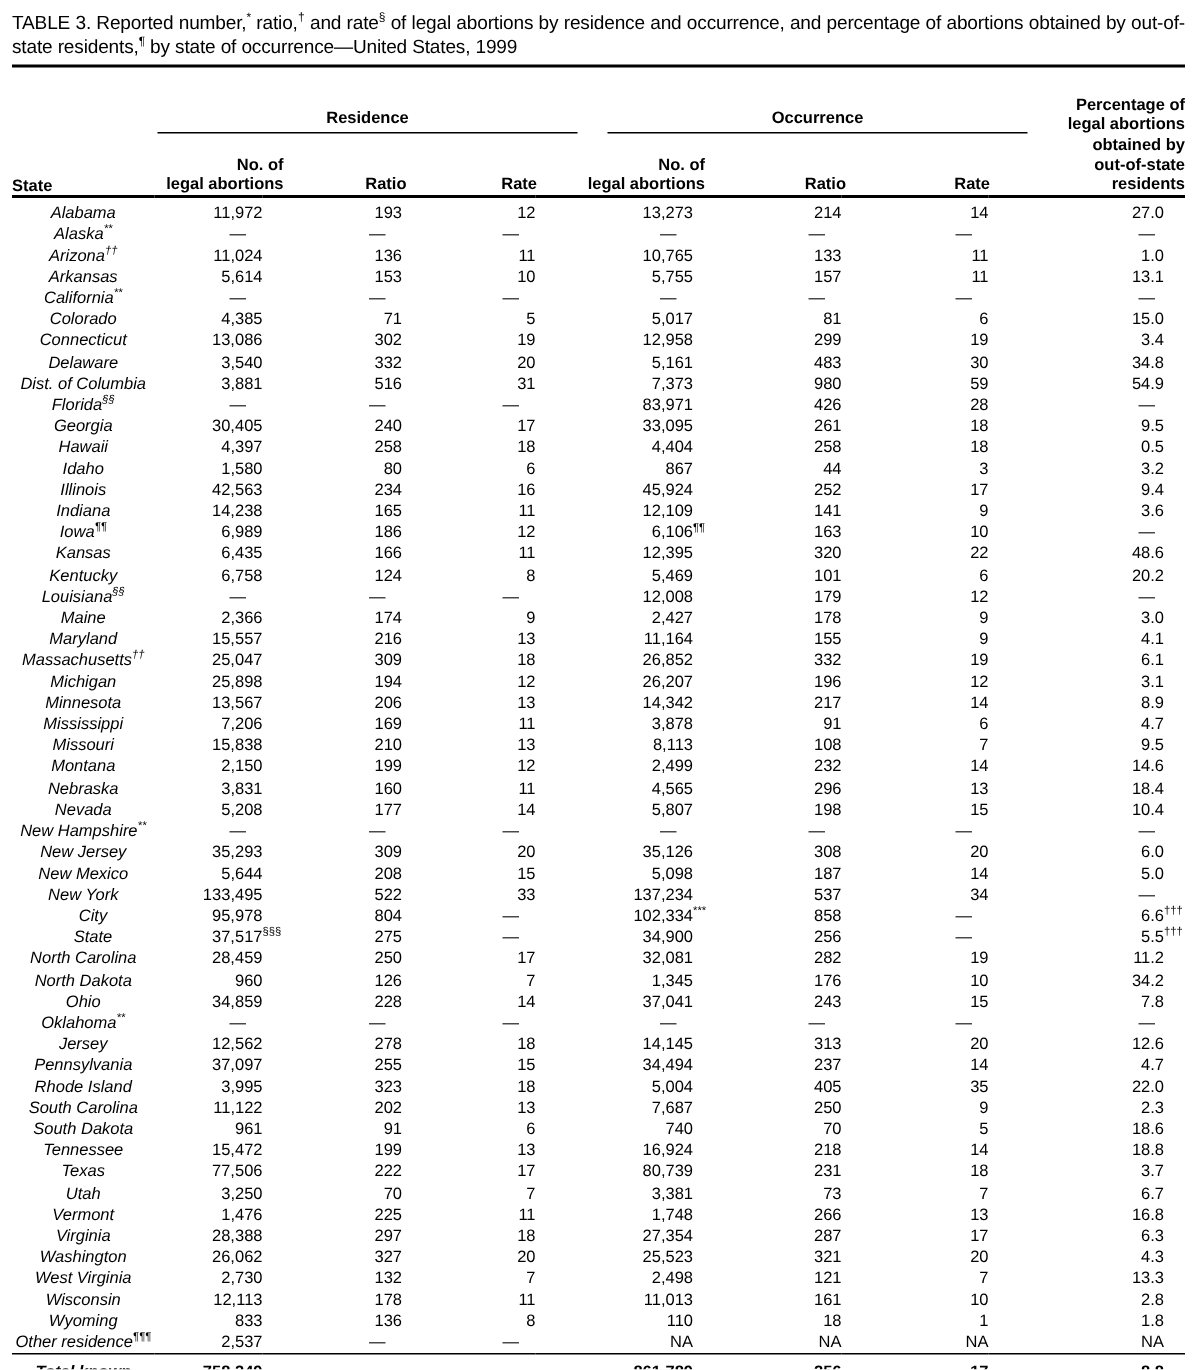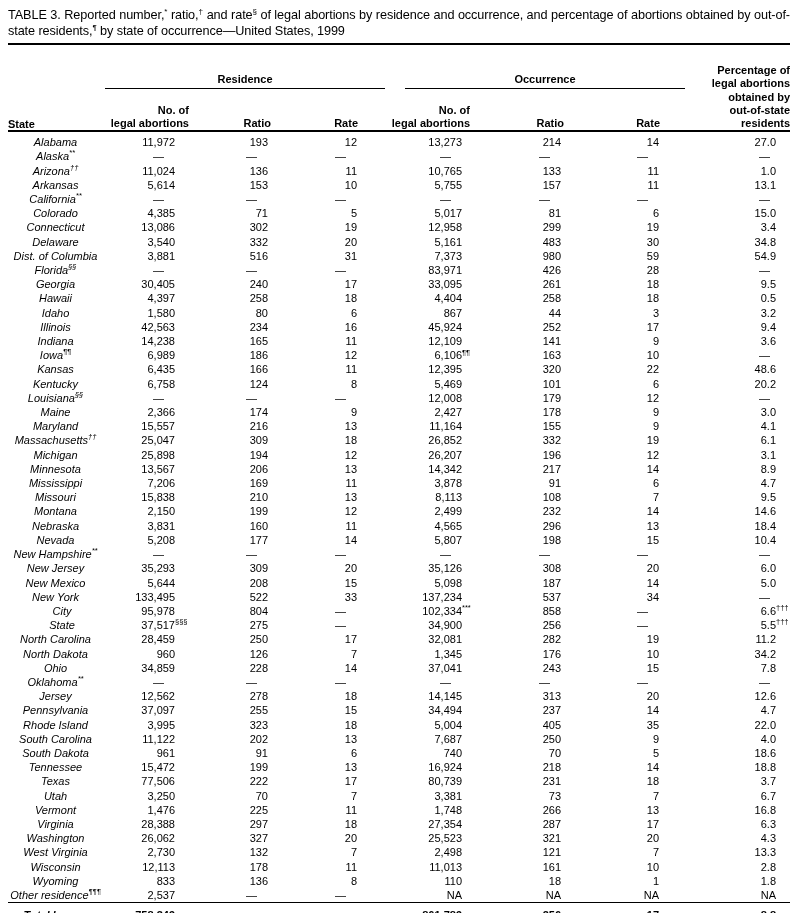--- a/index.html
+++ b/index.html
@@ -544,21 +544,21 @@
       <td class="c-num c-pct">22.0</td>
     </tr>
         <tr>
       <td class="c-state">South Carolina</td>
       <td class="c-num">11,122</td>
       <td class="c-num">202</td>
       <td class="c-num">13</td>
       <td class="c-num">7,687</td>
       <td class="c-num">250</td>
       <td class="c-num">9</td>
-      <td class="c-num c-pct">4.0</td>
+      <td class="c-num c-pct">2.3</td>
     </tr>
         <tr>
       <td class="c-state">South Dakota</td>
       <td class="c-num">961</td>
       <td class="c-num">91</td>
       <td class="c-num">6</td>
       <td class="c-num">740</td>
       <td class="c-num">70</td>
       <td class="c-num">5</td>
       <td class="c-num c-pct">18.6</td>

